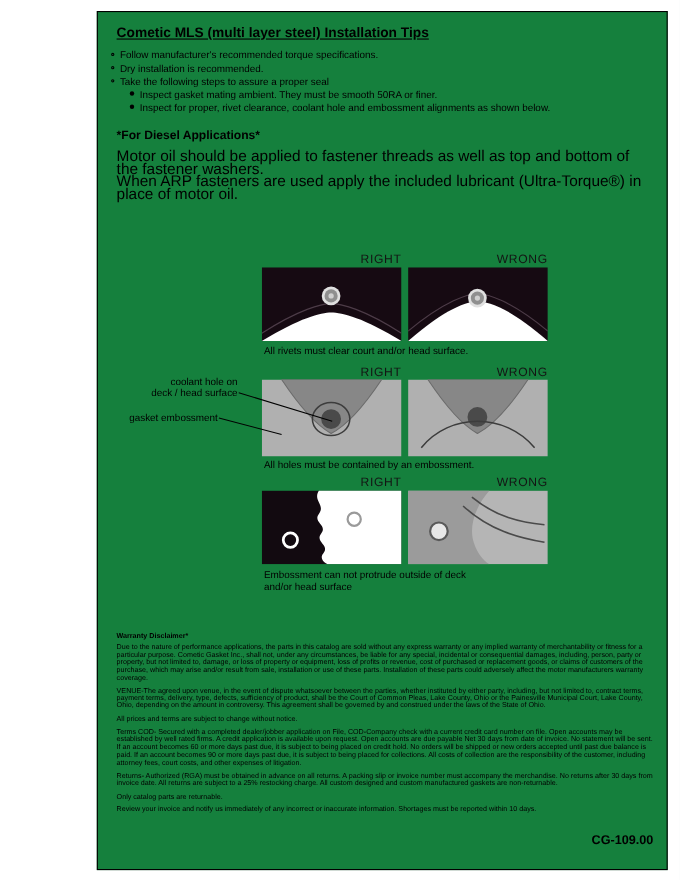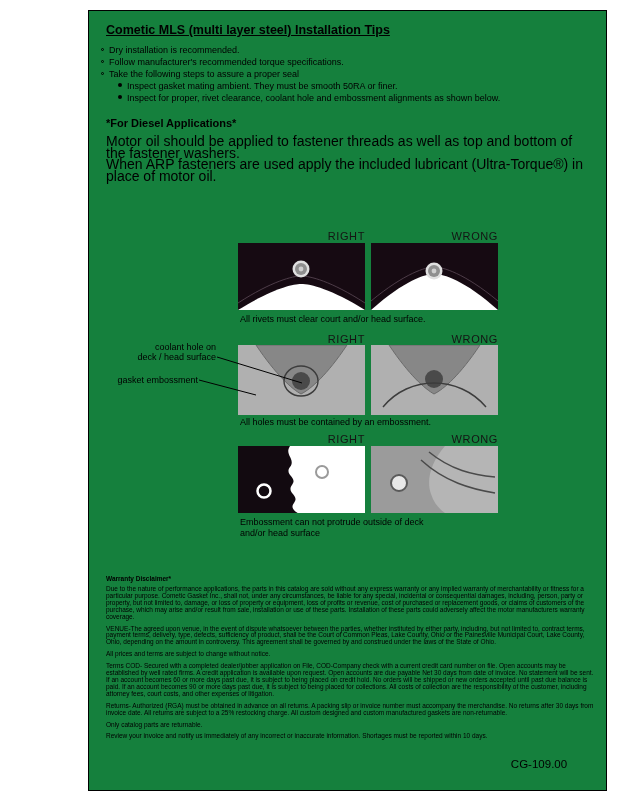--- a/index.html
+++ b/index.html
@@ -24,33 +24,33 @@
   .diesel-h { position: absolute; left: 17px; top: 106px; margin: 0; font-size: 11px; font-weight: bold; }
   .para { position: absolute; left: 17px; margin: 0; font-size: 14px; line-height: 11.5px; white-space: pre-line; width: 480px; }
   .dlabel { position: absolute; width: 127px; text-align: right; font-size: 11px; letter-spacing: 0.6px; color: #141414; }
   .fig { position: absolute; display: block; }
   .caption { position: absolute; font-size: 9px; line-height: 11px; white-space: pre-line; }
   .callout { position: absolute; font-size: 9px; line-height: 10px; text-align: right; white-space: pre-line; width: 102px; }
   .overlay { position: absolute; left: 0; top: 320px; width: 300px; height: 90px; pointer-events: none; }
   .disclaimer { position: absolute; left: 17px; top: 564px; width: 492px; }
   .disc-h { font-size: 6.5px; font-weight: bold; margin: 0 0 4px 0; }
   .disclaimer p { font-size: 6.5px; line-height: 6.9px; margin: 0 0 5px 0; }
-  .docnum { position: absolute; left: 395px; top: 747px; width: 110px; text-align: center; font-size: 11.5px; }
+  .docnum { position: absolute; left: 395px; top: 747px; width: 110px; text-align: right; font-size: 11.5px; font-weight: bold; }
 </style>
 </head>
 <body>
 
 <div class="canvas">
   <div class="page">
 
     <h1 class="title">Cometic MLS (multi layer steel) Installation Tips</h1>
 
     <div class="tips">
+      <div class="tip"><span class="b-open"></span><span>Follow manufacturer's recommended torque specifications.</span></div>
       <div class="tip"><span class="b-open"></span><span>Dry installation is recommended.</span></div>
-      <div class="tip"><span class="b-open"></span><span>Follow manufacturer's recommended torque specifications.</span></div>
       <div class="tip"><span class="b-open"></span><span>Take the following steps to assure a proper seal</span></div>
       <div class="tip sub"><span class="b-fill"></span><span>Inspect gasket mating ambient.  They must be smooth 50RA or finer.</span></div>
       <div class="tip sub"><span class="b-fill"></span><span>Inspect for proper, rivet clearance, coolant hole and embossment alignments as shown below.</span></div>
     </div>
 
     <h2 class="diesel-h">*For Diesel Applications*</h2>
     <p class="para" style="top:125px">Motor oil should be applied to fastener threads as well as top and bottom of the fastener washers.
 When ARP fasteners are used apply the included lubricant (Ultra-Torque®) in place of motor oil.</p>
 
     <div class="dlabel" style="left:149px;top:219px">RIGHT</div>

